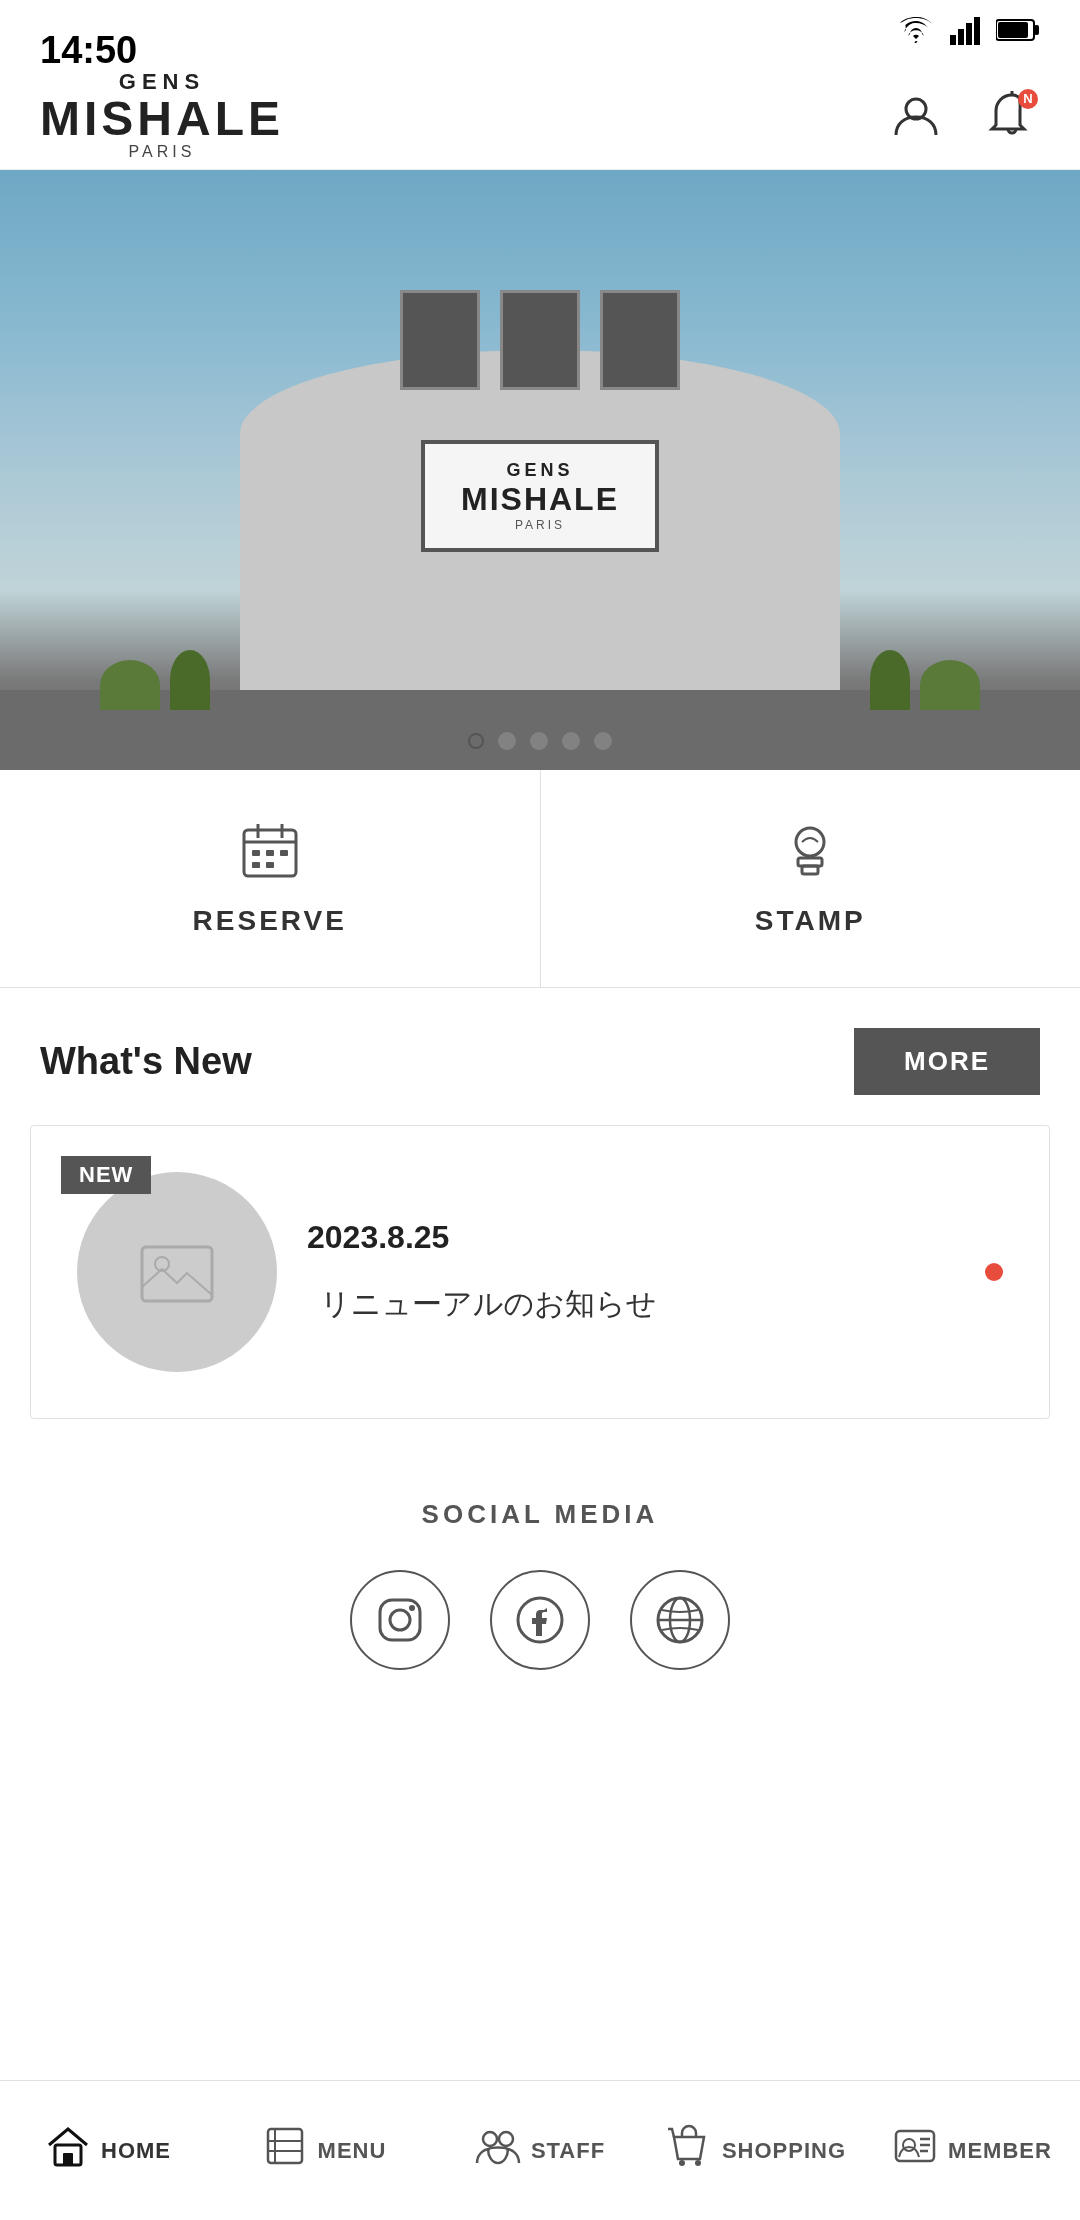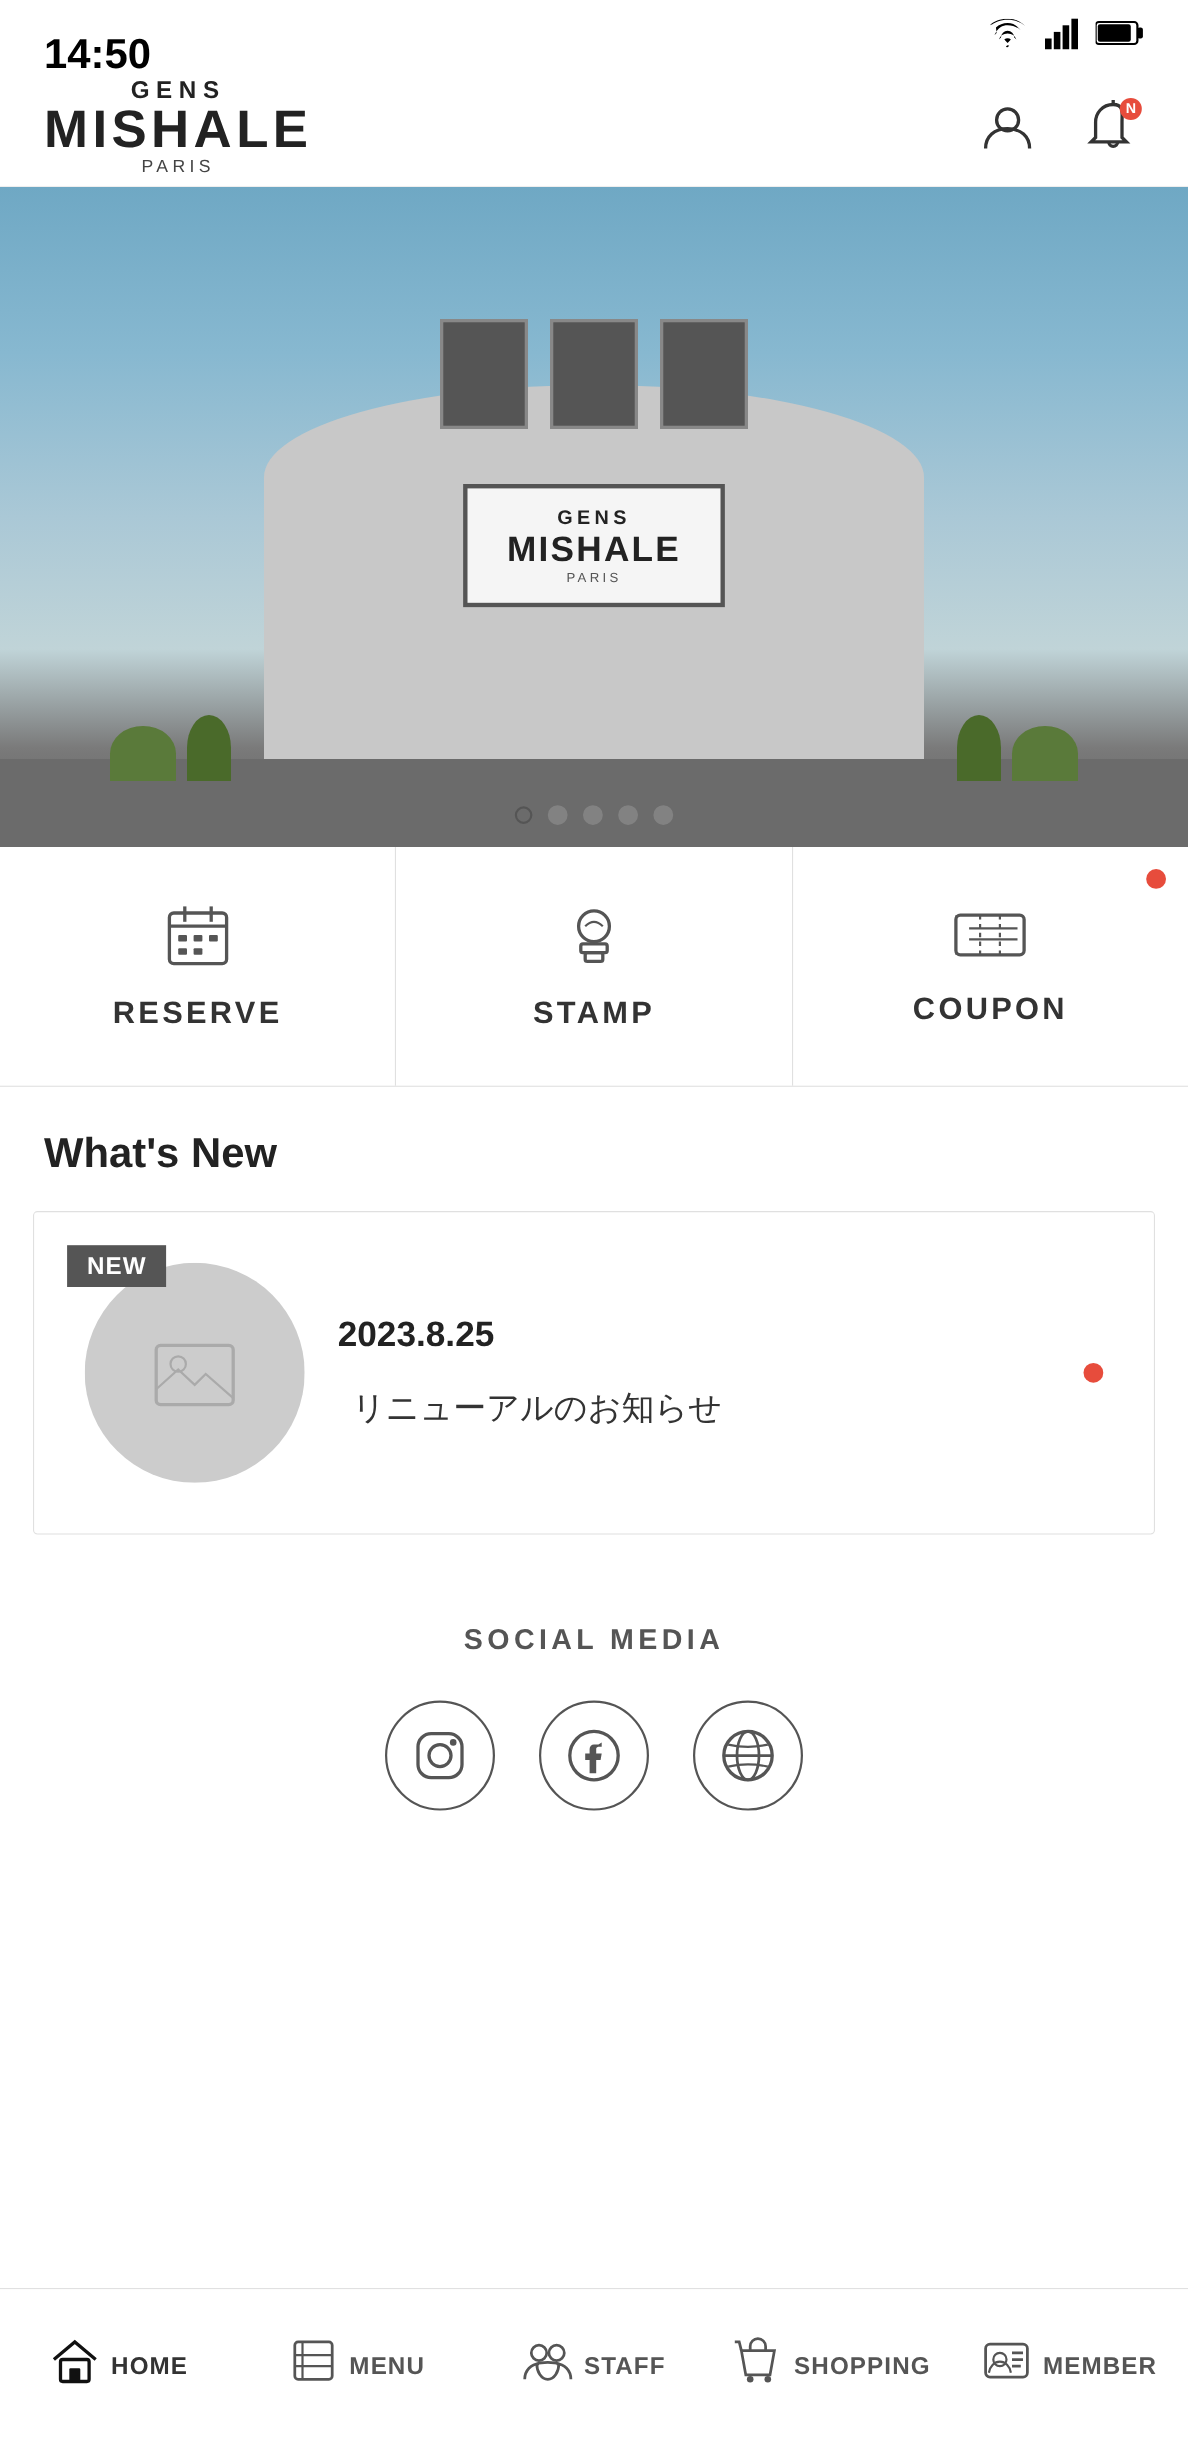--- a/index.html
+++ b/index.html
@@ -448,39 +448,25 @@
       <svg width="60" height="60" viewBox="0 0 60 60" fill="none">
         <rect x="18" y="38" width="24" height="8" rx="2" stroke="#555" stroke-width="3" fill="none"></rect>
         <rect x="22" y="46" width="16" height="8" rx="2" stroke="#555" stroke-width="3" fill="none"></rect>
         <circle cx="30" cy="22" r="14" stroke="#555" stroke-width="3" fill="none"></circle>
         <path d="M22 22 Q30 14 38 22" stroke="#555" stroke-width="2" fill="none"></path>
       </svg>
     </div>
     <span class="quick-menu-label">STAMP</span>
   </div>
 
-  <div class="quick-menu-item">
-    <div class="red-dot"></div>
-    <div class="quick-menu-icon">
-      <svg width="70" height="52" viewBox="0 0 70 52" fill="none">
-        <rect x="4" y="8" width="62" height="36" rx="4" stroke="#555" stroke-width="3" fill="none"></rect>
-        <line x1="4" y1="8" x2="4" y2="44" stroke="#555" stroke-width="1"></line>
-        <line x1="26" y1="8" x2="26" y2="44" stroke="#555" stroke-width="2" stroke-dasharray="4 4"></line>
-        <line x1="44" y1="8" x2="44" y2="44" stroke="#555" stroke-width="2" stroke-dasharray="4 4"></line>
-
-        <line x1="16" y1="20" x2="60" y2="20" stroke="#555" stroke-width="2"></line>
-        <line x1="16" y1="30" x2="60" y2="30" stroke="#555" stroke-width="2"></line>
-      </svg>
-    </div>
-    <span class="quick-menu-label">COUPON</span>
-  </div>
 </div>
 
 <div class="whats-new-header">
   <span class="whats-new-title">What's New</span>
+  <button class="more-btn">MORE</button>
 </div>
 
 <div class="news-card">
   <div class="news-image">
     <div class="news-image-inner">
 
       <svg width="80" height="80" viewBox="0 0 80 80" fill="none">
         <rect x="5" y="15" width="70" height="54" rx="4" stroke="#aaa" stroke-width="3" fill="none"></rect>
         <circle cx="25" cy="32" r="7" stroke="#aaa" stroke-width="2" fill="none"></circle>
         <path d="M5 55 l20-18 15 14 10-10 25 22" stroke="#aaa" stroke-width="2" fill="none"></path>

